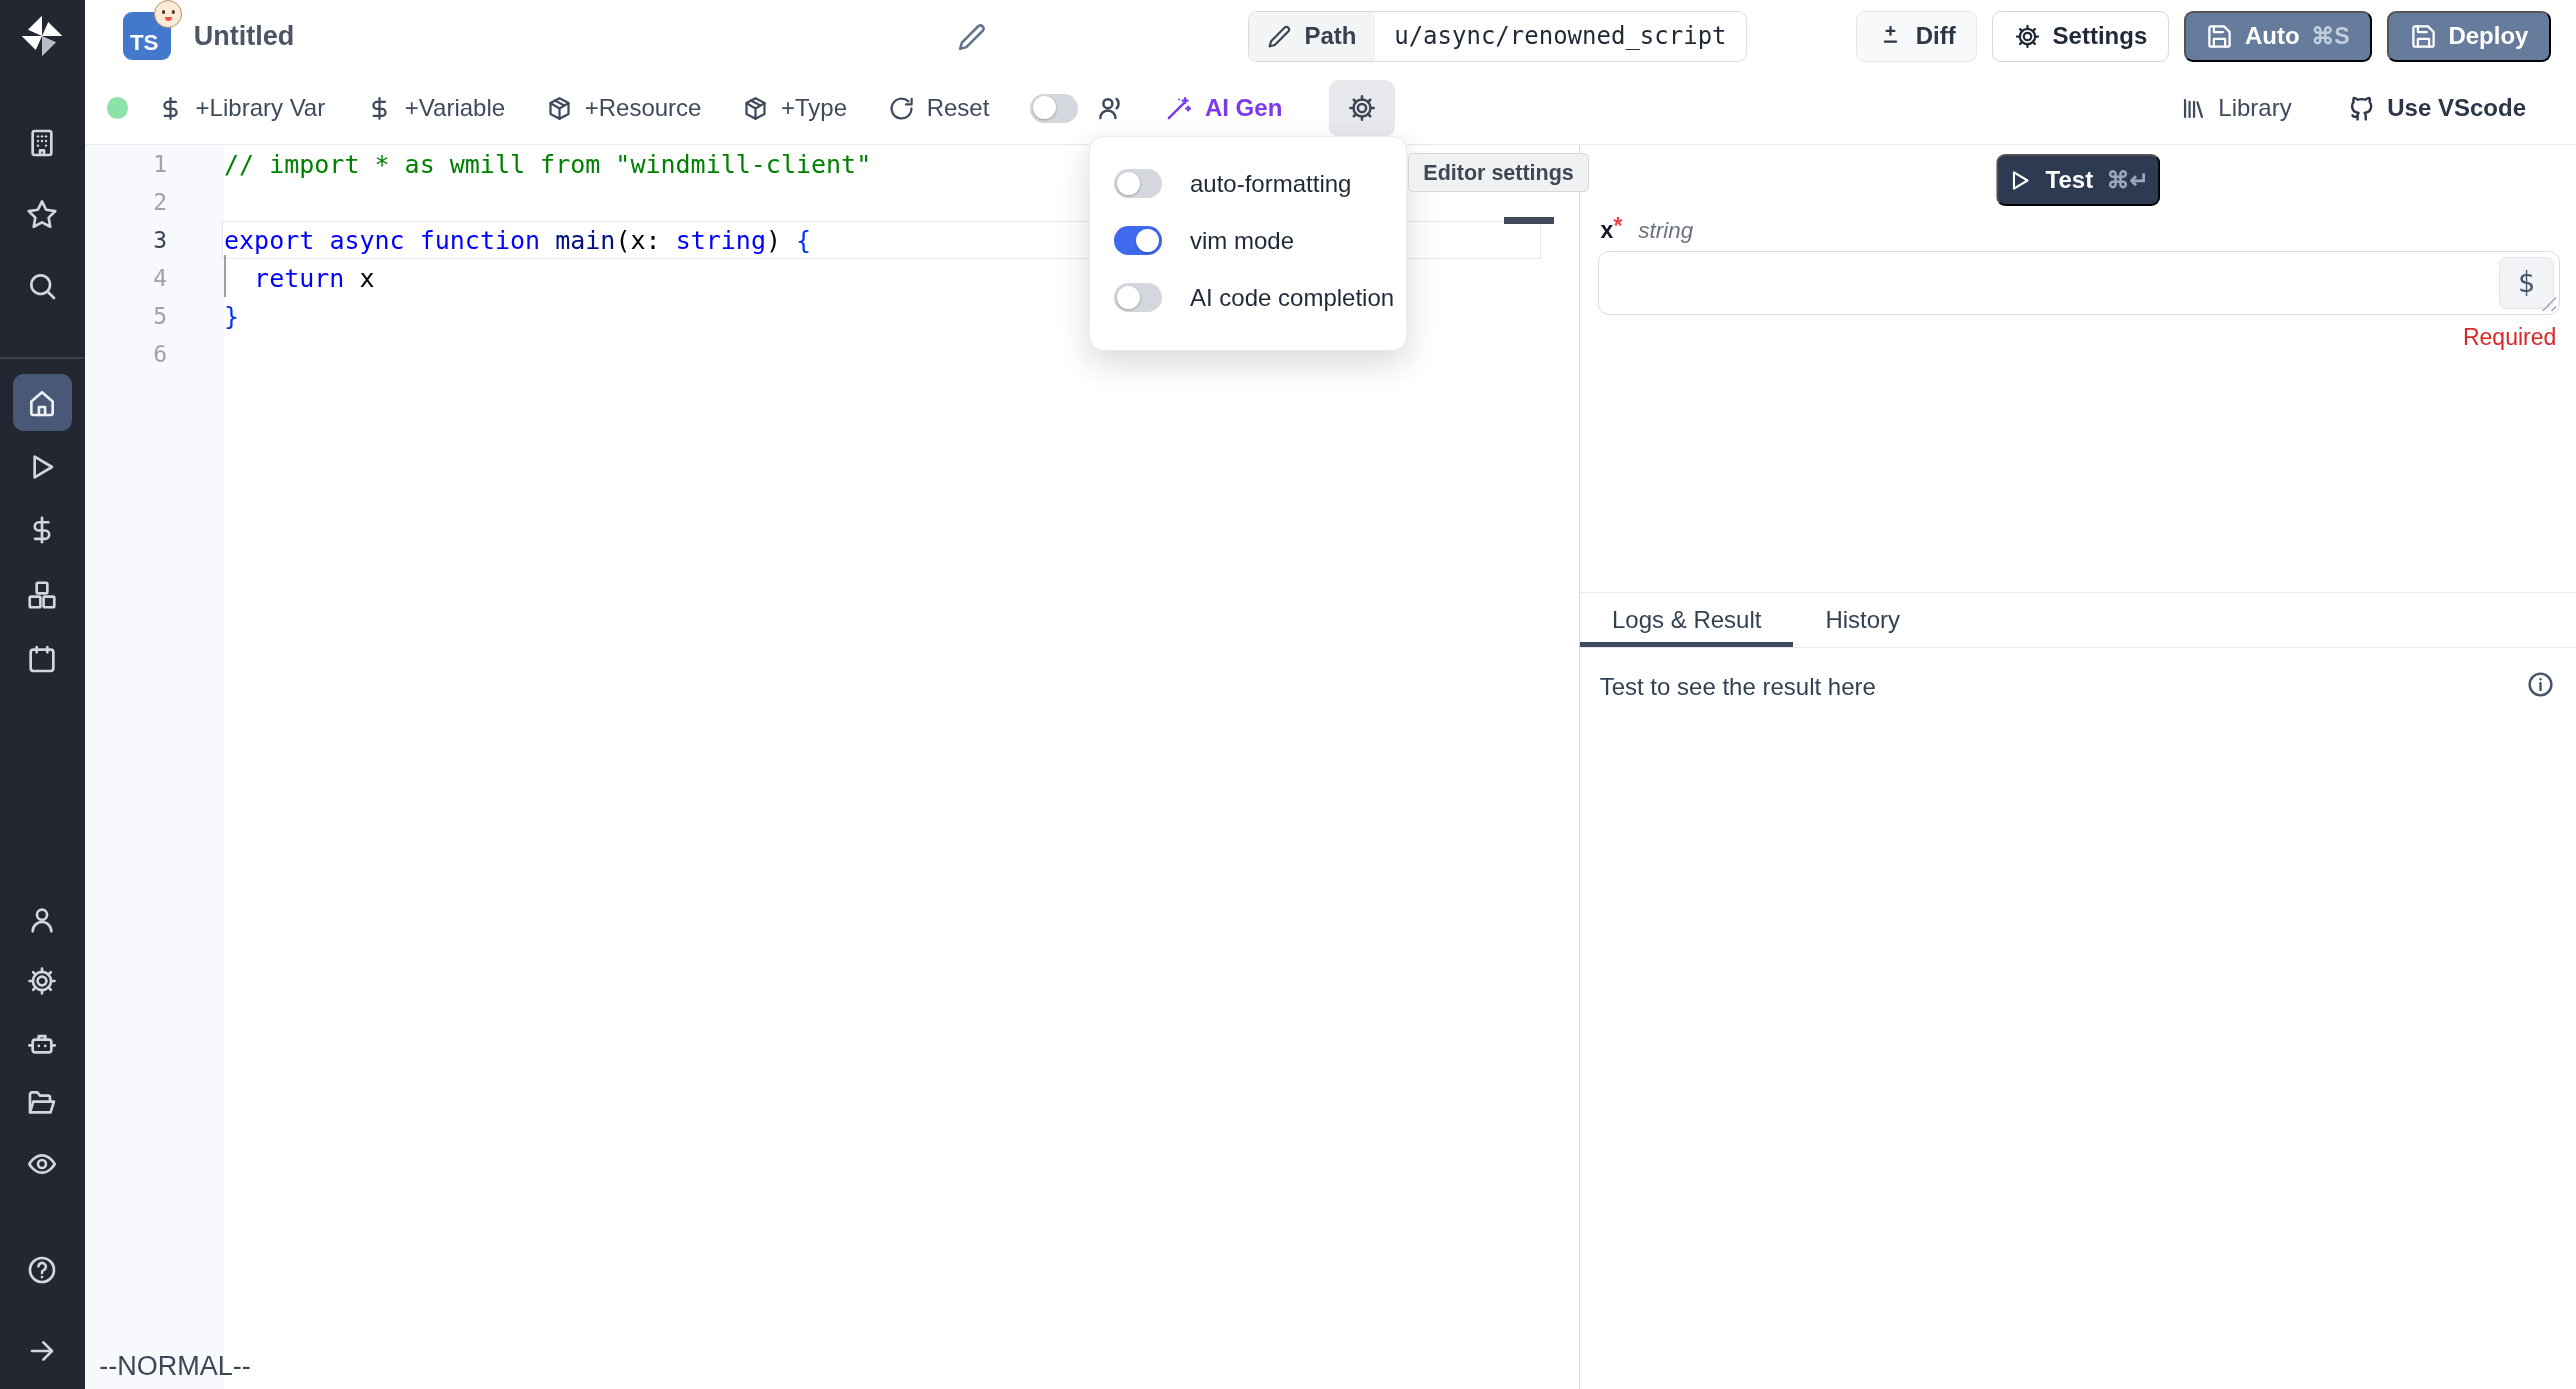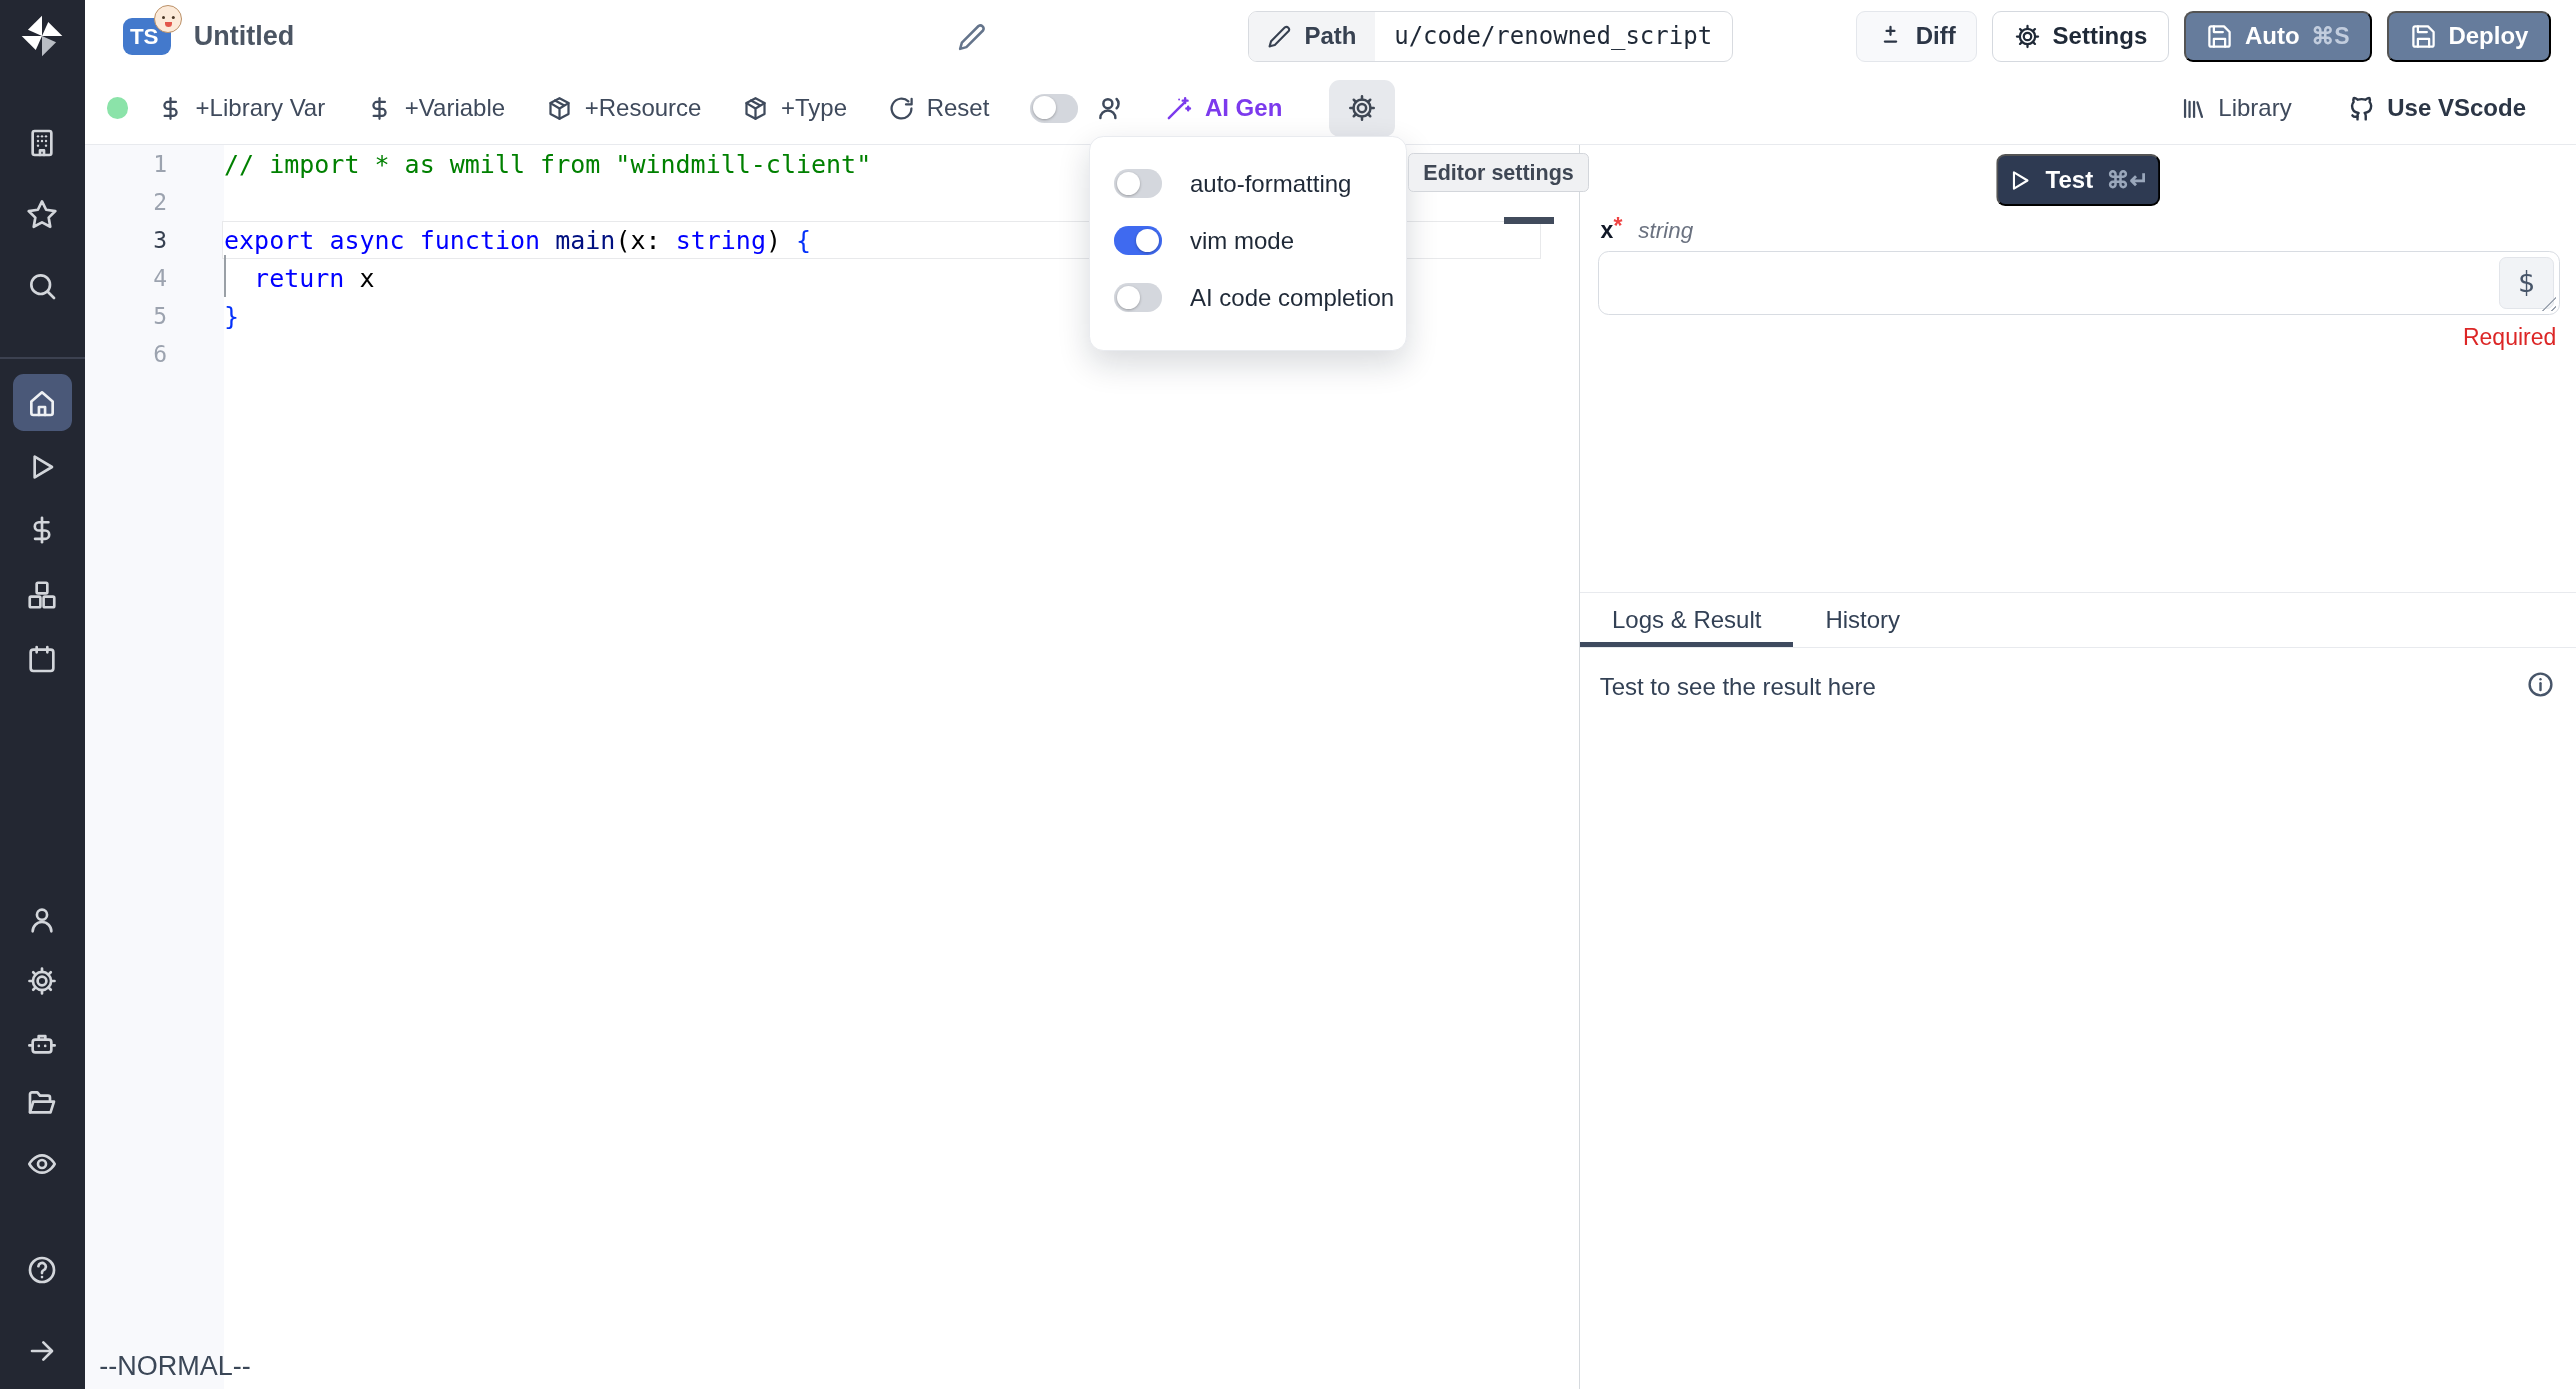--- a/index.html
+++ b/index.html
@@ -14,21 +14,21 @@
   .sidebar { position:relative; width:85px; flex-shrink:0; background:#232732; }
   .sb-icon { position:absolute; left:42px; transform:translate(-50%,-50%); color:#d3d6db; }
   .sb-div { position:absolute; top:357px; left:0; width:85px; height:1.8px; background:#3c4150; }
   .sb-active-bg { position:absolute; top:374px; left:12.5px; width:59px; height:57px; background:#4a5878; border-radius:10.7px; }
   .sb-icon.active { color:#eef0f3; }
 
   
   .main { flex:1; display:flex; flex-direction:column; position:relative; min-width:0; }
 
   .topbar { height:72px; display:flex; align-items:center; padding:0 25px 0 19.7px; background:#fff; position:relative; }
-  .ts-badge { position:relative; width:48px; height:37px; margin-left:18px; background:#4379cc; border-radius:9px; color:#fff; font-weight:700; font-size:22.4px; display:flex; align-items:flex-end; padding:0 0 4.5px 7.2px; }
+  .ts-badge { position:relative; width:48px; height:48px; margin-left:18px; background:#4379cc; border-radius:9px; color:#fff; font-weight:700; font-size:22.4px; display:flex; align-items:flex-end; padding:0 0 4.5px 7.2px; }
   .face { position:absolute; top:-12.5px; right:-11.6px; width:28px; height:28px; background:#fcead9; border:1.8px solid #bb9168; border-radius:50%; }
   .eyes { position:absolute; top:9.8px; left:6.3px; width:3.6px; height:3.6px; border-radius:50%; background:#4a3726; box-shadow:9.8px 0 0 #4a3726; }
   .mouth { position:absolute; top:16px; left:9.8px; width:7.2px; height:4.5px; background:#e2574c; border-radius:0 0 7.2px 7.2px; }
   .doc-title { margin-left:23px; font-size:27px; font-weight:600; color:#4b5563; }
   .pencil-btn { position:absolute; left:872px; top:21.5px; color:#64748b; }
   .path-chip { position:absolute; left:1163px; top:10.7px; height:51px; display:flex; align-items:stretch; border:1.8px solid #d8dbe0; border-radius:9px; overflow:hidden; background:#fff; }
   .path-label { display:flex; align-items:center; gap:12.5px; background:#f3f4f6; padding:0 18px; font-weight:600; color:#374151; font-size:24px; }
   .path-value { display:flex; align-items:center; padding:0 19.7px; font-family:"DejaVu Sans Mono",monospace; font-size:24px; color:#1f2937; }
   .topbar-right { margin-left:auto; display:flex; align-items:center; gap:15px; }
   .btn { height:51px; border-radius:9px; display:flex; align-items:center; gap:11.6px; padding:0 20.6px; font-size:24px; font-weight:600; white-space:nowrap; }
@@ -321,21 +321,21 @@
           <use href="#i-pencil"></use>
         </svg>
 
       <div class="path-chip">
         <div class="path-label">
           <svg class="ic" width="25" height="25" viewBox="0 0 28 28">
               <use href="#i-pencil"></use>
             </svg>
           <span>Path</span>
         </div>
-        <div class="path-value">u/code/renowned_script</div>
+        <div class="path-value">u/async/renowned_script</div>
       </div>
 
       <div class="topbar-right">
         <button class="btn btn-diff">
           <svg class="ic" width="27" height="27" viewBox="0 0 30 30">
               <use href="#i-diff"></use>
             </svg>
           <span>Diff</span>
         </button>
         <button class="btn btn-settings">

